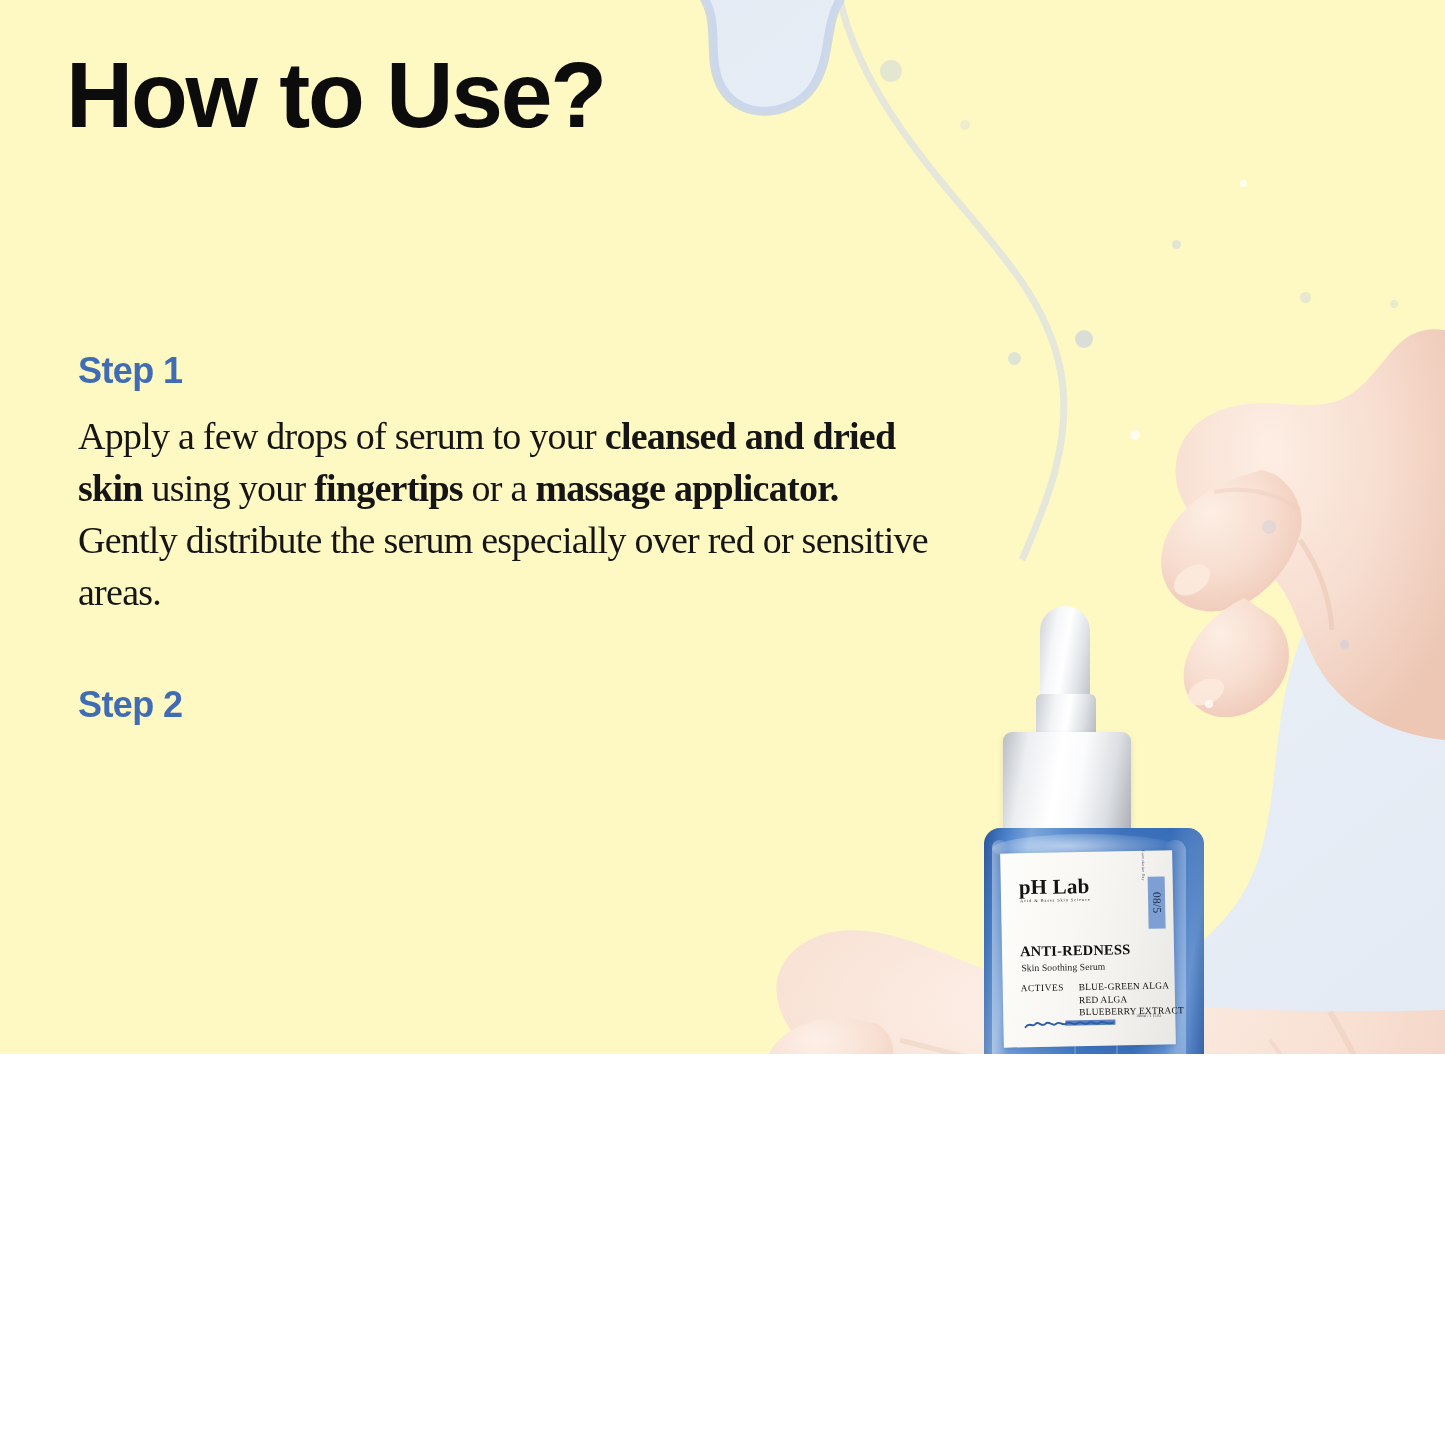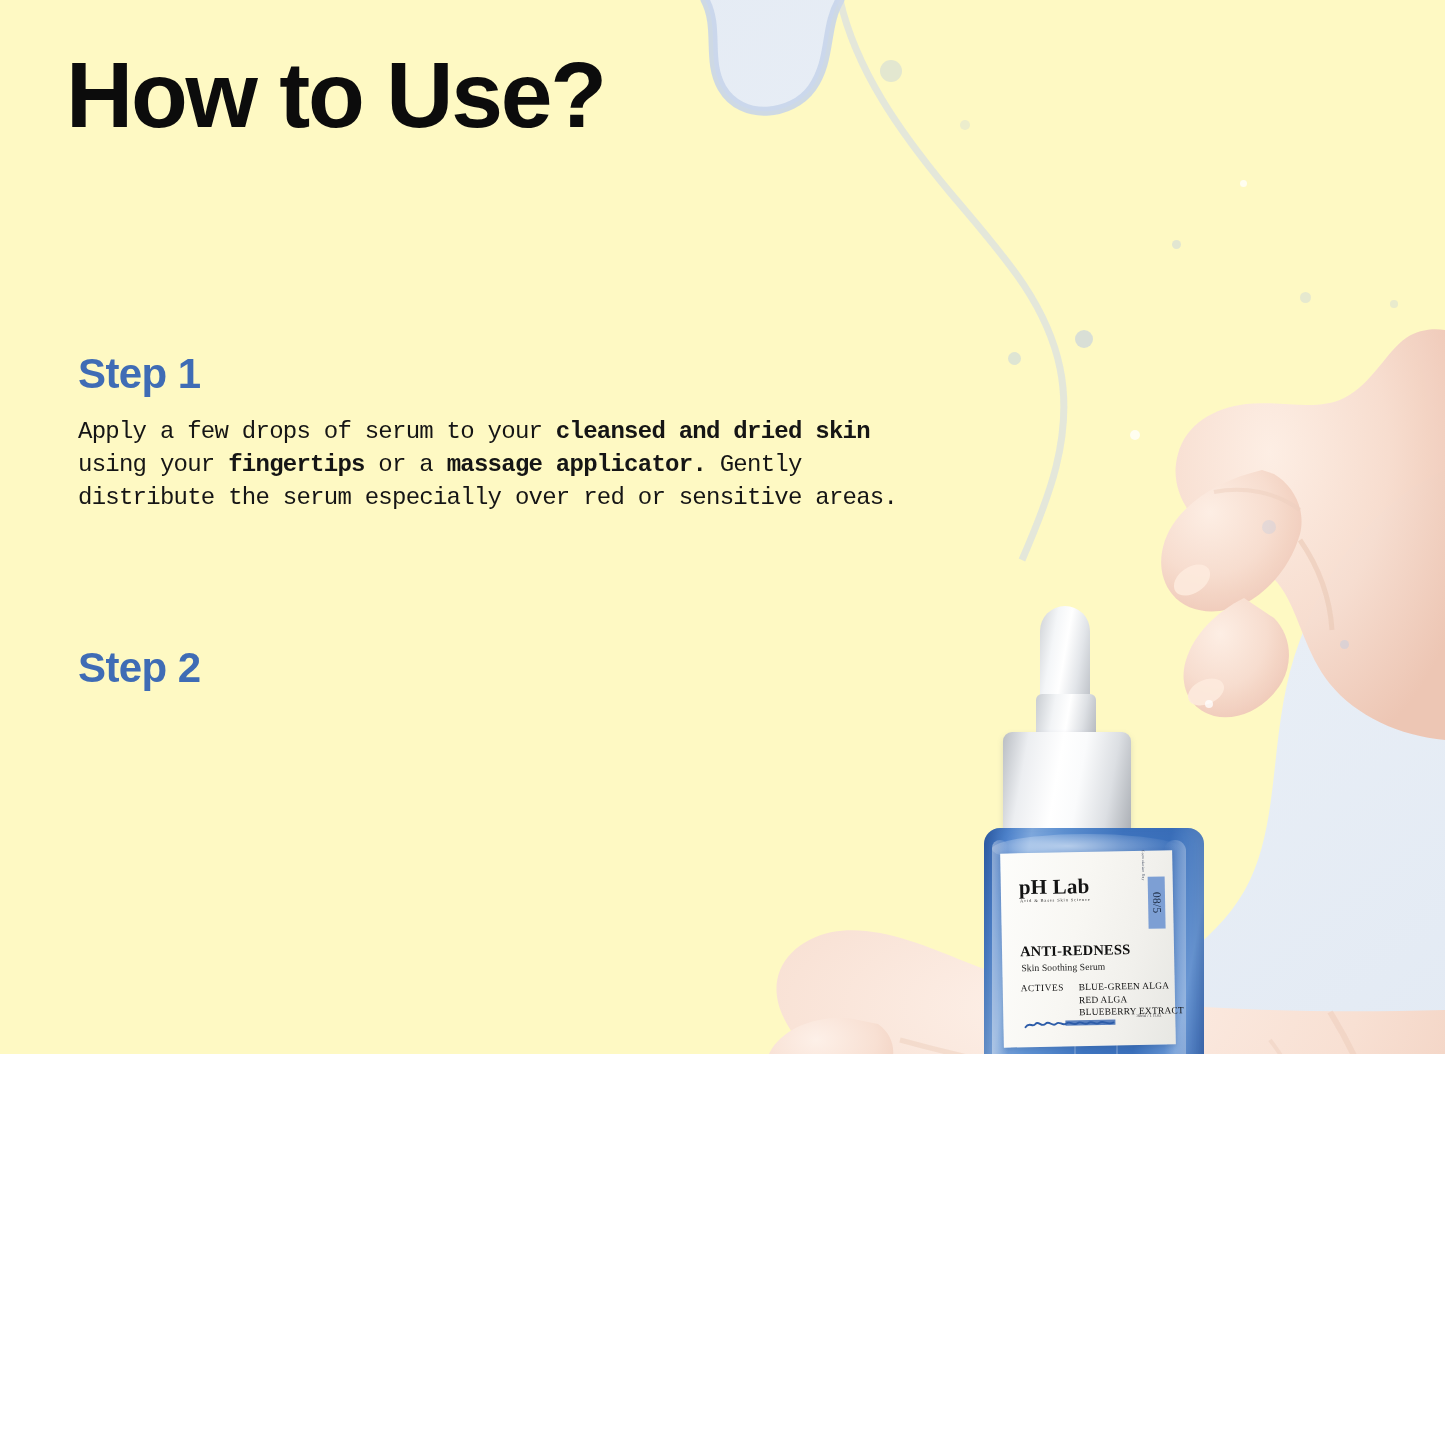--- a/index.html
+++ b/index.html
@@ -41,36 +41,36 @@
     font-size: 93px;
     line-height: 1.02;
     font-weight: 700;
     letter-spacing: -2.2px;
     color: #0c0c0c;
     font-family: "Liberation Sans", sans-serif;
   }
 
   .step-block { position: absolute; left: 78px; width: 850px; }
   .step-1 { top: 350px; }
-  .step-2 { top: 644px; }
+  .step-2 { top: 684px; }
 
   .step-title {
-    font-size: 42px;
+    font-size: 36px;
     font-weight: 700;
     letter-spacing: -0.6px;
     color: #3f6cb5;
     margin: 0 0 18px 0;
     font-family: "Liberation Sans", sans-serif;
   }
   .step-body {
-    font-size: 24px;
+    font-size: 38px;
     line-height: 1.37;
     color: #151515;
     letter-spacing: -0.75px;
-    font-family: Liberation Mono, monospace;
+    font-family: Liberation Serif, serif;
     margin: 0;
   }
   .step-body b { font-weight: 700; }
 
   
   .bottle {
     position: absolute;
     left: 978px;
     top: 606px;
     width: 232px;

